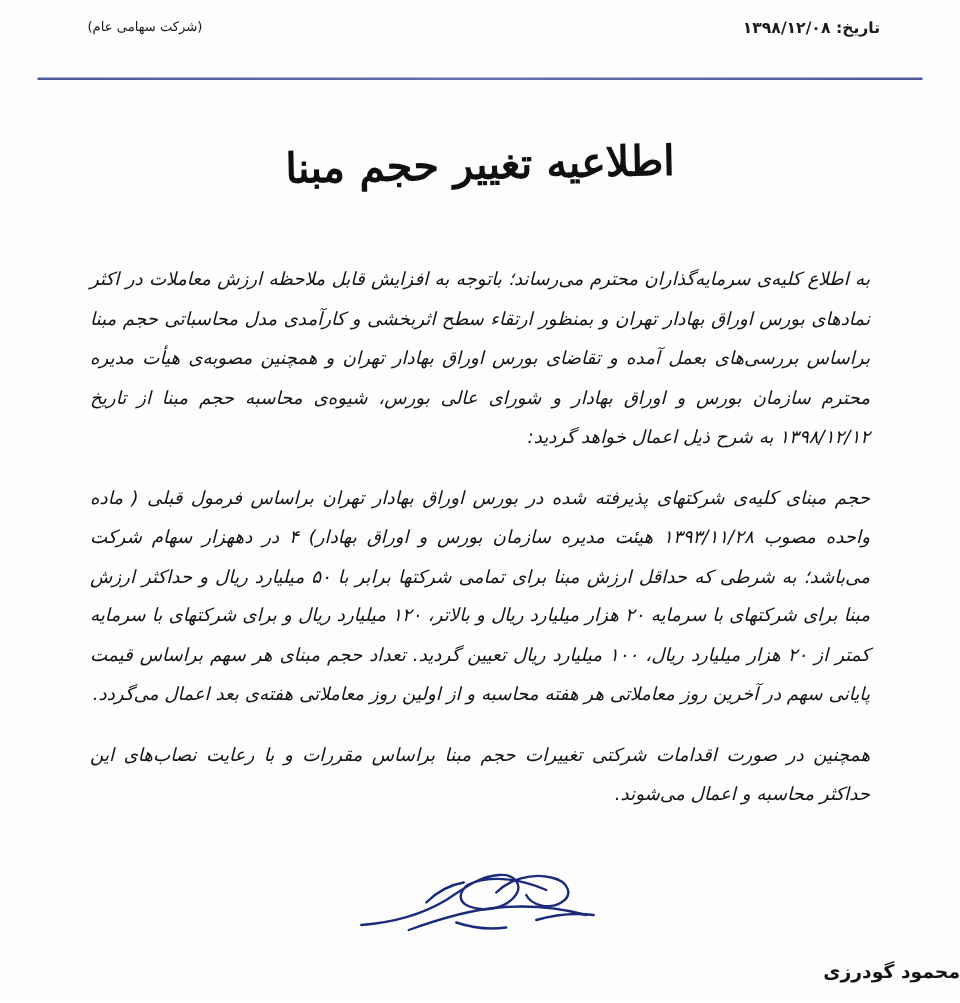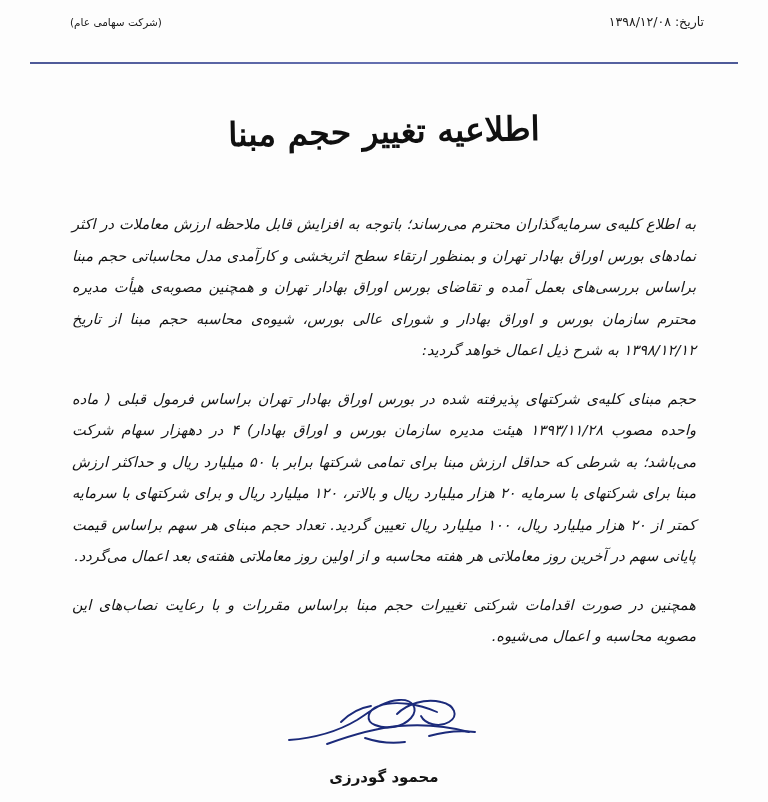--- a/index.html
+++ b/index.html
@@ -33,20 +33,21 @@
 
   .header-date {
     position: absolute;
     top: 14px;
     right: 64px;
     font-size: 12.5px;
     color: #1b1b1b;
     direction: rtl;
     letter-spacing: 0.2px;
     white-space: nowrap;
+    font-weight: bold;
   }
 
   .header-org {
     position: absolute;
     top: 8px;
     left: 70px;
     text-align: center;
     direction: rtl;
     color: #1a1a1a;
   }
@@ -127,21 +128,20 @@
     pointer-events: none;
   }
   .signature-mark svg {
     display: inline-block;
   }
   .signature-name {
     position: absolute;
     bottom: 8px;
     left: 0;
     right: 0;
-    text-align: center;
     font-size: 15px;
     font-weight: 700;
     color: #141414;
     direction: rtl;
     letter-spacing: 0.4px;
   }
 </style>
 </head>
 <body>
 
@@ -154,21 +154,21 @@
     </div>
   </div>
 
   <div class="header-rule"></div>
 
   <div class="doc-title">اطلاعیه تغییر حجم مبنا</div>
 
   <div class="body-text">
     <p>به اطلاع کلیه‌ی سرمایه‌گذاران محترم می‌رساند؛ باتوجه به افزایش قابل ملاحظه ارزش معاملات در اکثر نمادهای بورس اوراق بهادار تهران و بمنظور ارتقاء سطح اثربخشی و کارآمدی مدل محاسباتی حجم مبنا براساس بررسی‌های بعمل آمده و تقاضای بورس اوراق بهادار تهران و همچنین مصوبه‌ی هیأت مدیره محترم سازمان بورس و اوراق بهادار و شورای عالی بورس، شیوه‌ی محاسبه حجم مبنا از تاریخ ۱۳۹۸/۱۲/۱۲ به شرح ذیل اعمال خواهد گردید:</p>
     <p>حجم مبنای کلیه‌ی شرکتهای پذیرفته شده در بورس اوراق بهادار تهران براساس فرمول قبلی ( ماده واحده مصوب ۱۳۹۳/۱۱/۲۸ هیئت مدیره سازمان بورس و اوراق بهادار) ۴ در دههزار سهام شرکت می‌باشد؛ به شرطی که حداقل ارزش مبنا برای تمامی شرکتها برابر با ۵۰ میلیارد ریال و حداکثر ارزش مبنا برای شرکتهای با سرمایه ۲۰ هزار میلیارد ریال و بالاتر، ۱۲۰ میلیارد ریال و برای شرکتهای با سرمایه کمتر از ۲۰ هزار میلیارد ریال، ۱۰۰ میلیارد ریال تعیین گردید. تعداد حجم مبنای هر سهم براساس قیمت پایانی سهم در آخرین روز معاملاتی هر هفته محاسبه و از اولین روز معاملاتی هفته‌ی بعد اعمال می‌گردد.</p>
-    <p>همچنین در صورت اقدامات شرکتی تغییرات حجم مبنا براساس مقررات و با رعایت نصاب‌های این مصوبه محاسبه و اعمال می‌شیوه.</p>
+    <p>همچنین در صورت اقدامات شرکتی تغییرات حجم مبنا براساس مقررات و با رعایت نصاب‌های این حداکثر محاسبه و اعمال می‌شوند.</p>
   </div>
 
   <div class="signature-block">
     <div class="signature-mark">
       <svg width="210" height="62" viewBox="0 0 210 62" fill="none" xmlns="http://www.w3.org/2000/svg">
         <g stroke="#1b2a7a" stroke-width="1.9" fill="none" stroke-linecap="round" stroke-linejoin="round">
           <path d="M10 48 C 36 46, 58 40, 78 28 C 92 19, 104 9, 120 8 C 134 7, 140 17, 132 26 C 124 35, 108 38, 96 33 C 86 29, 88 18, 100 14 C 116 8, 140 12, 158 20"></path>
           <path d="M48 52 C 70 44, 96 36, 120 34 C 144 32, 168 34, 190 40"></path>
           <path d="M118 22 C 128 12, 146 6, 162 10 C 176 13, 180 24, 170 30 C 160 36, 146 32, 142 24"></path>
           <path d="M150 44 C 164 40, 180 38, 196 40"></path>

